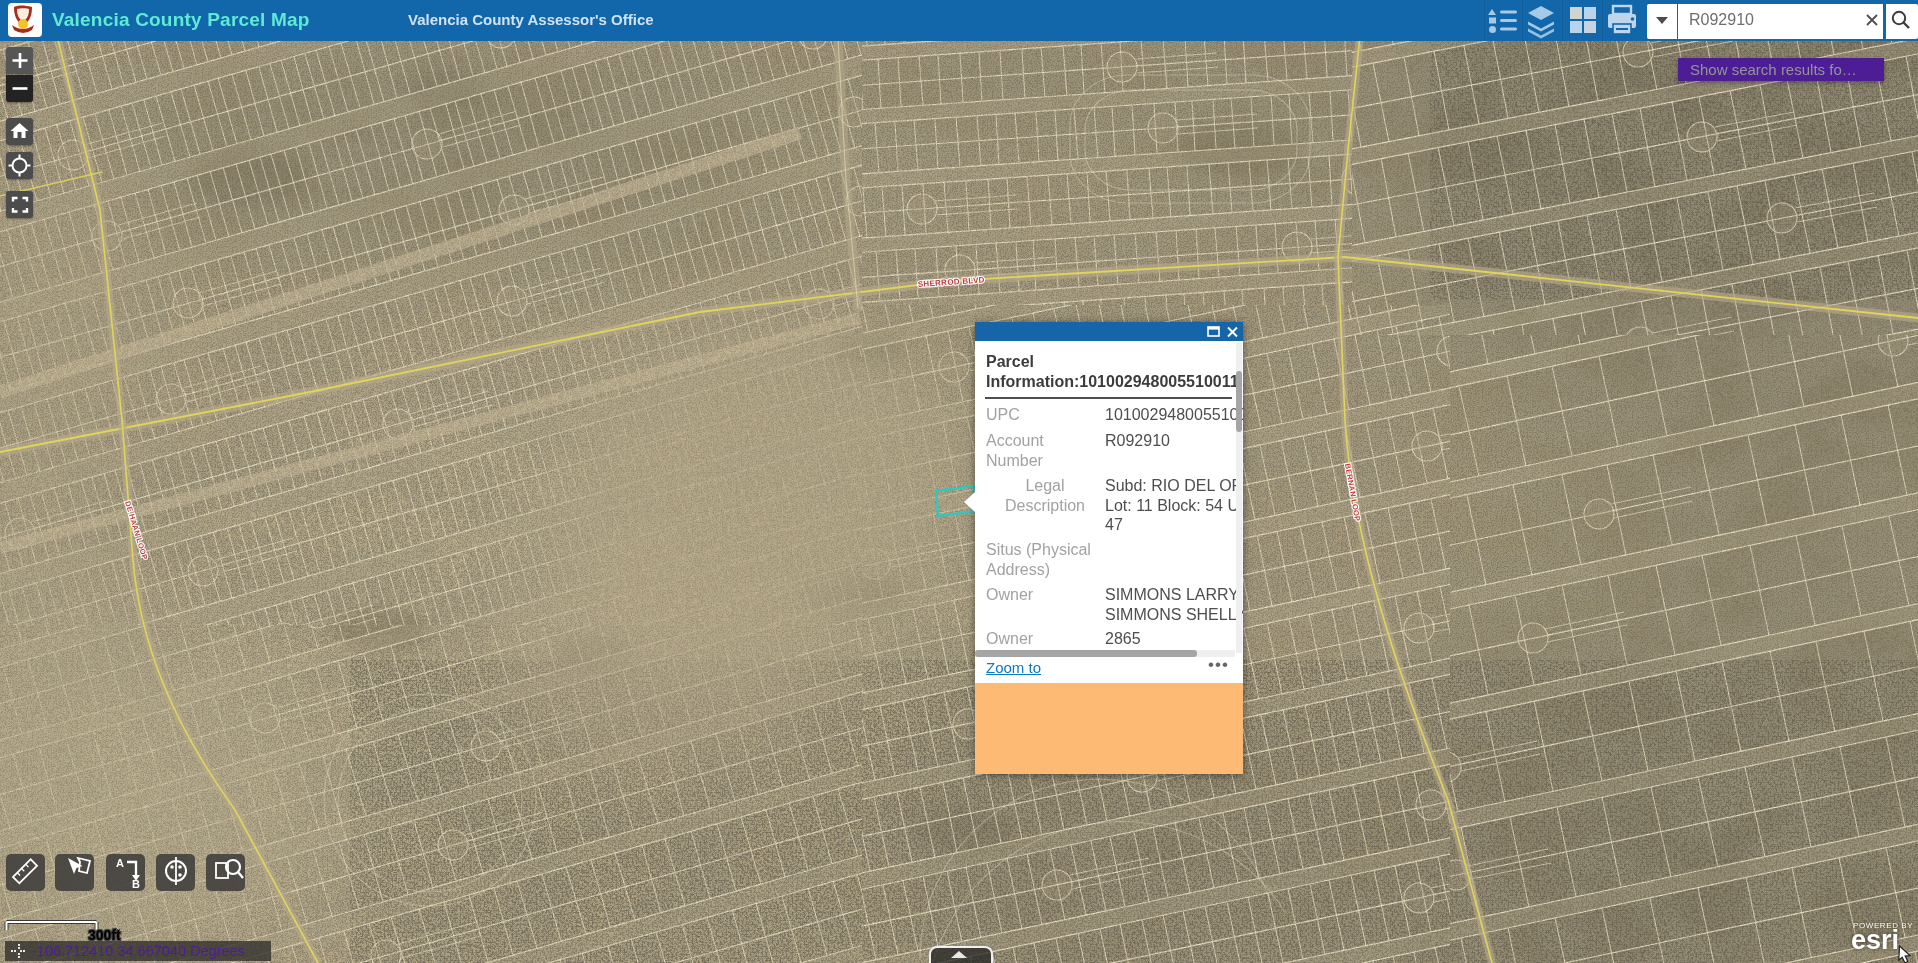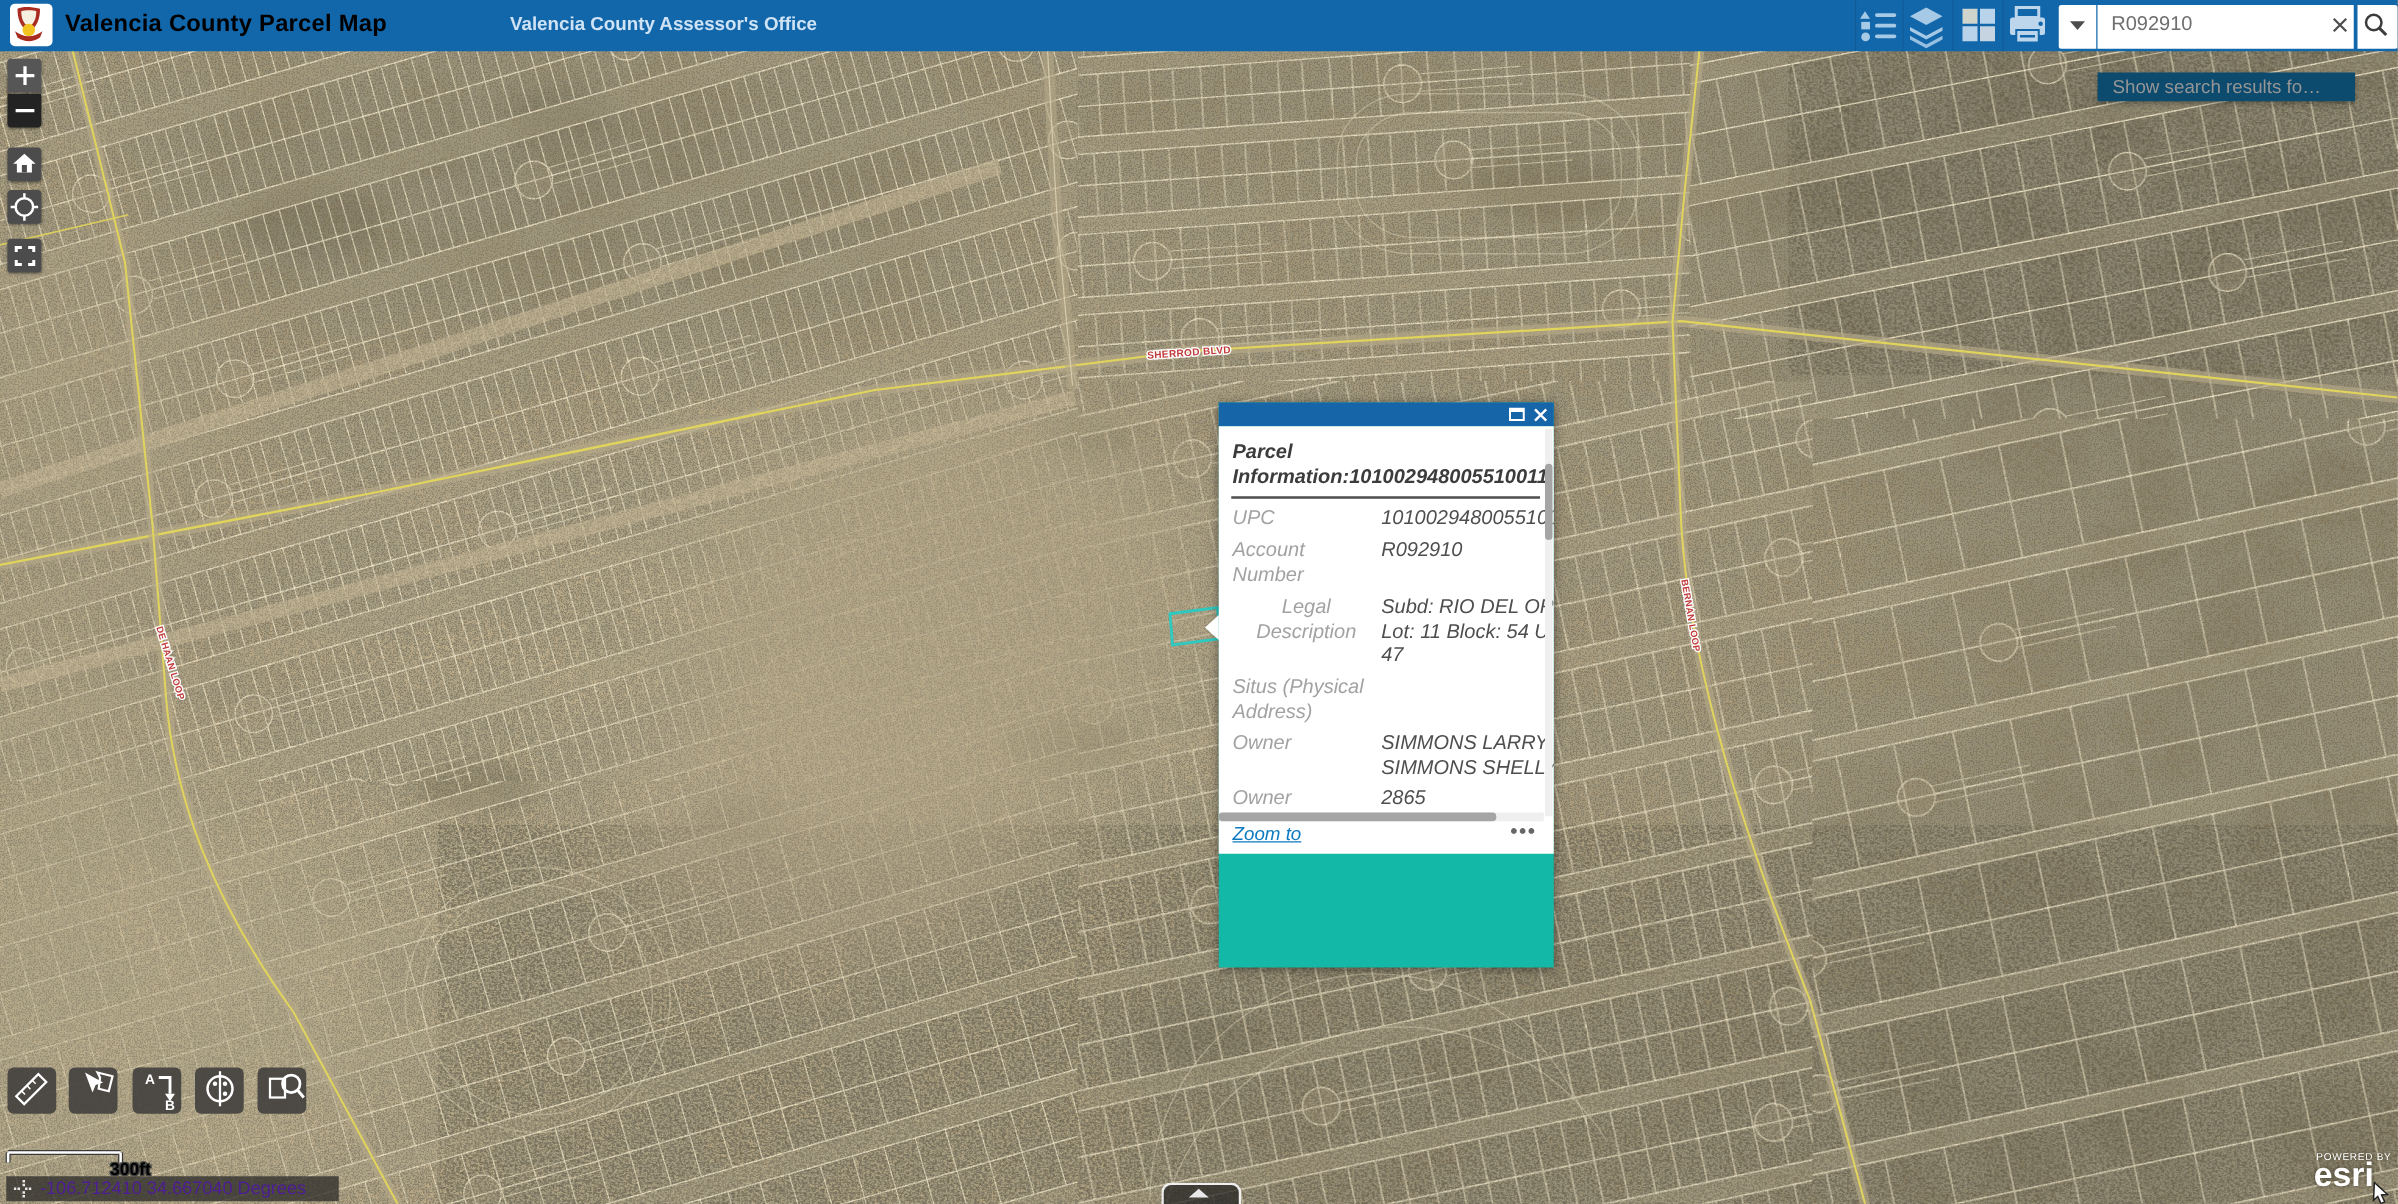--- a/index.html
+++ b/index.html
@@ -1,47 +1,47 @@
 <!DOCTYPE html>
 <html><head><meta charset="utf-8">
 <style>
 html,body{margin:0;padding:0;width:1918px;height:963px;overflow:hidden;
  font-family:"Liberation Sans",sans-serif;}
 #stage{position:relative;width:1918px;height:963px;overflow:hidden;background:#a39678;}
 .abs{position:absolute;}
 
 #topbar{position:absolute;left:0;top:0;width:1918px;height:41px;background:#1267ab;z-index:30;}
 #logo{position:absolute;left:8px;top:3px;width:34px;height:34px;background:#fff;border-radius:4px;}
-#title{position:absolute;left:52px;top:9px;color:#000000;font-size:19px;font-weight:bold;letter-spacing:0.2px;}
+#title{position:absolute;left:52px;top:9px;color:#5eead4;font-size:19px;font-weight:bold;letter-spacing:0.2px;}
 #subtitle{position:absolute;left:408px;top:11px;color:#cfe3f5;font-size:15px;font-weight:bold;}
 
 #ddbtn{position:absolute;left:1647px;top:4px;width:30px;height:35px;background:#fff;border-radius:2px 0 0 2px;}
 #sinput{position:absolute;left:1678px;top:4px;width:205px;height:35px;background:#fff;}
 #sbtn{position:absolute;left:1886px;top:4px;width:32px;height:35px;background:#fff;border-radius:0 2px 2px 0;}
 #stext{position:absolute;left:1689px;top:11px;color:#6e6e6e;font-size:16px;z-index:32;}
-#sdrop{position:absolute;left:1678px;top:58px;width:206px;height:23px;background:#0c4a6e;box-shadow:0 2px 4px rgba(0,0,0,0.3);z-index:29;}
+#sdrop{position:absolute;left:1678px;top:58px;width:206px;height:23px;background:#4c1d95;box-shadow:0 2px 4px rgba(0,0,0,0.3);z-index:29;}
 #sdtext{position:absolute;left:12px;top:3px;color:#959595;font-size:15px;}
 
 .lbtn{position:absolute;left:6px;width:27px;height:27px;background:#4c4c4c;border-radius:3px;box-shadow:0 1px 2px rgba(0,0,0,0.35);z-index:20;}
 
 .tool{position:absolute;top:854px;width:39px;height:37px;background:rgba(68,66,63,0.92);border-radius:5px;z-index:20;}
 
 #coord{position:absolute;left:5px;top:941px;width:266px;height:20px;background:rgba(47,46,44,0.78);z-index:20;color:#4c1d95;font-size:14.5px;}
 #coordtext{position:absolute;left:27px;top:2px;}
 
 #scalelabel{position:absolute;left:88px;top:927px;color:#000000;font-size:14px;font-weight:bold;z-index:20;
  text-shadow:-1px -1px 0 #444,1px -1px 0 #444,-1px 1px 0 #444,1px 1px 0 #444;}
 
 #btab{position:absolute;left:929px;top:946px;width:60px;height:17px;background:rgba(35,35,33,0.75);border:2px solid #efefef;border-bottom:none;border-radius:8px 8px 0 0;z-index:20;}
 
 #poweredby{position:absolute;left:1853px;top:921px;color:#fff;font-size:8px;letter-spacing:0.6px;z-index:20;text-shadow:0 0 3px rgba(60,55,40,0.9);}
 #esri{position:absolute;left:1851px;top:925px;color:#fff;font-size:27px;font-weight:bold;z-index:20;text-shadow:0 0 4px rgba(60,55,40,0.85);}
 
 #popup{position:absolute;left:975px;top:322px;width:268px;height:452px;z-index:25;
- box-shadow:0 1px 8px rgba(0,0,0,0.45);background:#14b8a6;font-style:italic;}
+ box-shadow:0 1px 8px rgba(0,0,0,0.45);background:#fdba74;}
 #phead{position:absolute;left:0;top:0;width:268px;height:19px;background:#1565a8;}
 #pbody{position:absolute;left:0;top:19px;width:268px;height:342px;background:#fff;overflow:hidden;}
 .plabel{position:absolute;left:11px;width:118px;color:#a2a2a2;font-size:16px;line-height:19.5px;}
 .pval{position:absolute;left:130px;color:#4e4e4e;font-size:16px;line-height:19.5px;white-space:nowrap;}
 #ptr{position:absolute;left:-11px;top:170px;width:0;height:0;border-top:10px solid transparent;border-bottom:10px solid transparent;border-right:11px solid #fff;}
 #ptitle{position:absolute;left:11px;top:11px;width:254px;color:#3c3c3c;font-size:16px;font-weight:bold;line-height:19.5px;}
 #psep{position:absolute;left:10px;top:56px;width:247px;height:1.5px;background:#4e4e4e;}
 #vsb{position:absolute;right:1px;top:2px;width:6px;height:310px;background:#efefef;}
 #vthumb{position:absolute;right:1px;top:30px;width:6px;height:61px;background:#a5a5a5;border-radius:3px;}
 #hsb{position:absolute;left:0px;top:309px;width:260px;height:7px;background:#efefef;}

